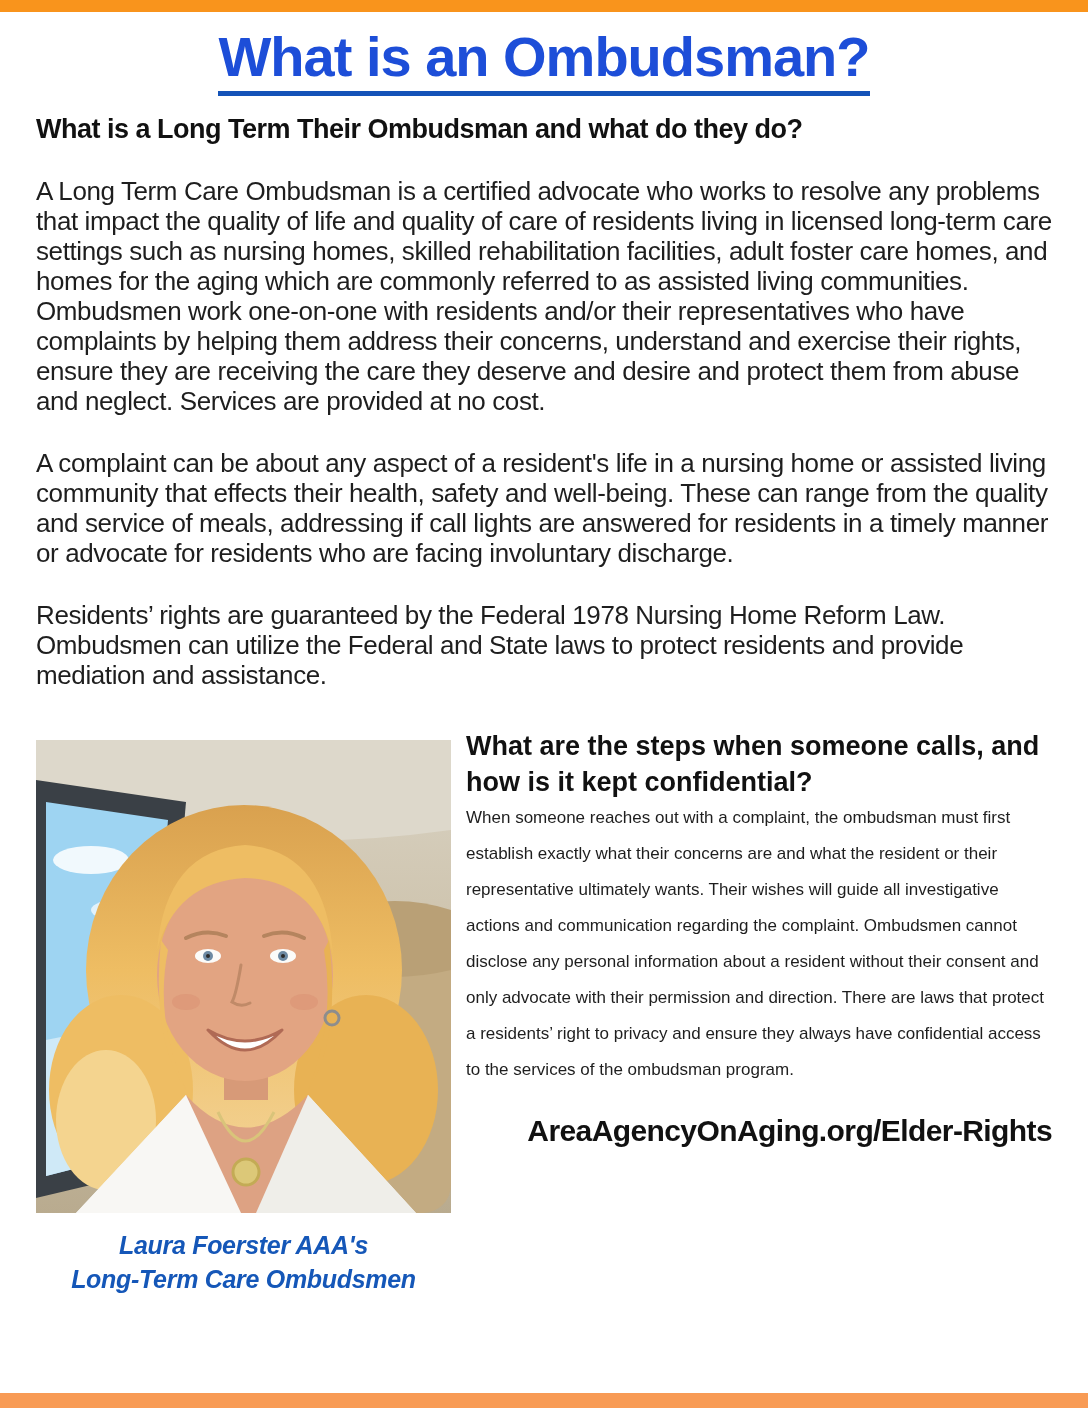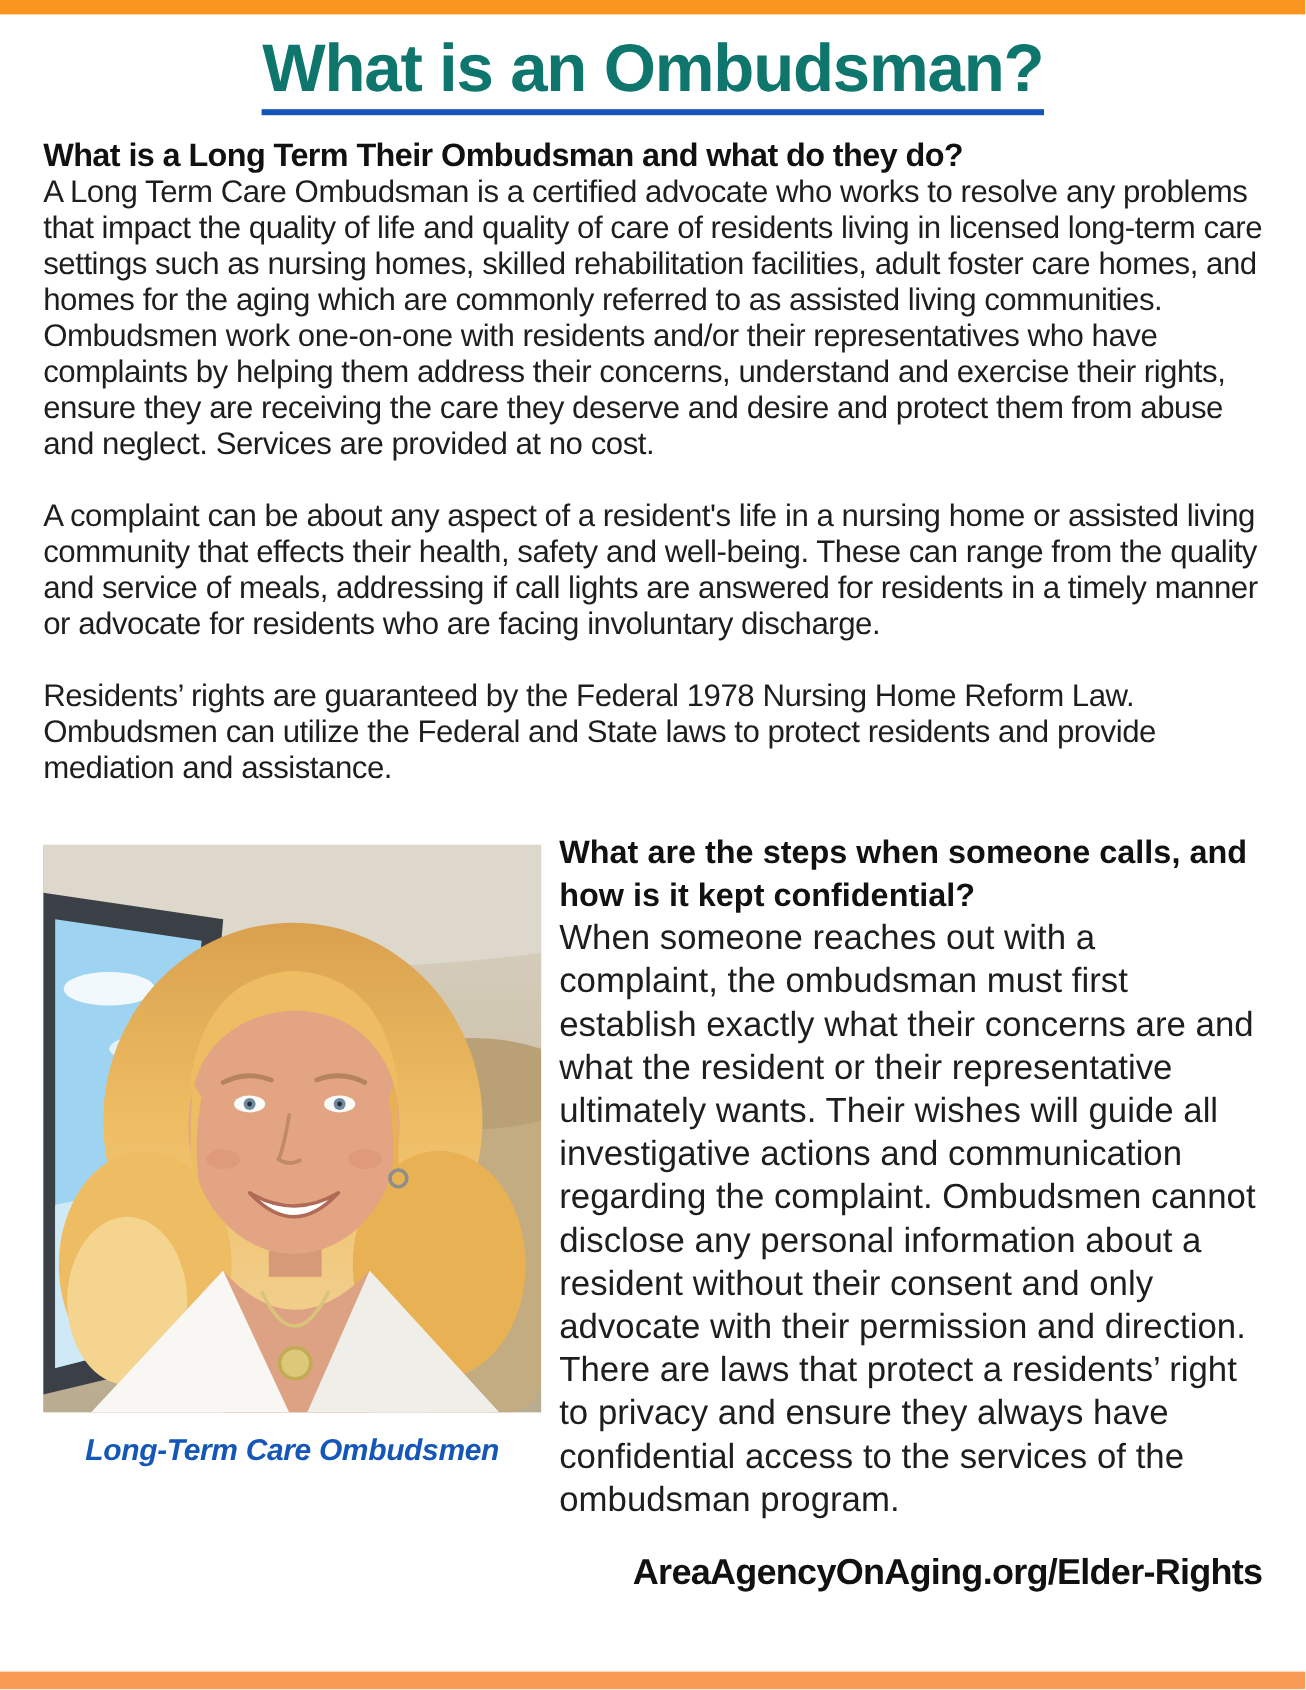--- a/index.html
+++ b/index.html
@@ -18,40 +18,41 @@
   .bar-bottom { bottom: 0; height: 15px; background: #F89B55; }
 
   .content { padding: 24px 36px 0 36px; }
 
   .page-title-wrap { text-align: center; margin: 4px 0 18px 0; }
   .page-title {
     display: inline-block;
     font-size: 56px;
     font-weight: 800;
     letter-spacing: -1px;
-    color: #0f766e;
+    color: #1d4ed8;
     border-bottom: 5px solid #1453B8;
     padding-bottom: 4px;
     line-height: 1.05;
   }
 
   .section-heading {
     font-size: 27px;
     font-weight: 700;
     letter-spacing: -0.5px;
     color: #111111;
     line-height: 30px;
   }
   .section-body {
     font-size: 26px;
     letter-spacing: -0.4px;
     line-height: 30px;
     color: #1e1e1e;
     margin-bottom: 30px;
     max-width: 1020px;
+    margin-top: 32px;
   }
 
   .bottom-area {
     display: flex;
     margin-top: 38px;
     align-items: flex-start;
   }
   .photo-col { width: 420px; flex: 0 0 420px; }
   .portrait-frame {
     width: 415px;
@@ -73,21 +74,21 @@
     color: #1557B8;
   }
   .qa-col { flex: 1 1 auto; padding-left: 10px; max-width: 610px; }
   .qa-heading {
     font-size: 27px;
     font-weight: 700;
     line-height: 36px;
     color: #111111;
   }
   .qa-body {
-    font-size: 29px;
+    font-size: 17px;
     line-height: 36px;
     color: #1e1e1e;
   }
   .website-line {
     margin-top: 26px;
     text-align: right;
     font-size: 30px;
     font-weight: 700;
     letter-spacing: -0.6px;
     color: #111111;
@@ -183,20 +184,21 @@
                 <path d="M380,473 L272,355 L220,473 Z" fill="#efeee9"></path>
               </g>
               <g>
                 <path d="M182,372 Q209,430 238,372" stroke="#d9c47a" stroke-width="3" fill="none"></path>
                 <circle cx="210" cy="432" r="13" fill="#dcc878" stroke="#c3ab55" stroke-width="3"></circle>
               </g>
             </g>
           </svg>
         </div>
         <div class="photo-caption">
+          <div>Laura Foerster AAA's</div>
           <div>Long-Term Care Ombudsmen</div>
         </div>
       </div>
 
       <div class="qa-col">
         <div class="qa-heading">What are the steps when someone calls, and how is it kept confidential?</div>
         <div class="qa-body">When someone reaches out with a complaint, the ombudsman must first establish exactly what their concerns are and what the resident or their representative ultimately wants. Their wishes will guide all investigative actions and communication regarding the complaint. Ombudsmen cannot disclose any personal information about a resident without their consent and only advocate with their permission and direction. There are laws that protect a residents’ right to privacy and ensure they always have confidential access to the services of the ombudsman program.</div>
         <div class="website-line">AreaAgencyOnAging.org/Elder-Rights</div>
       </div>
 

